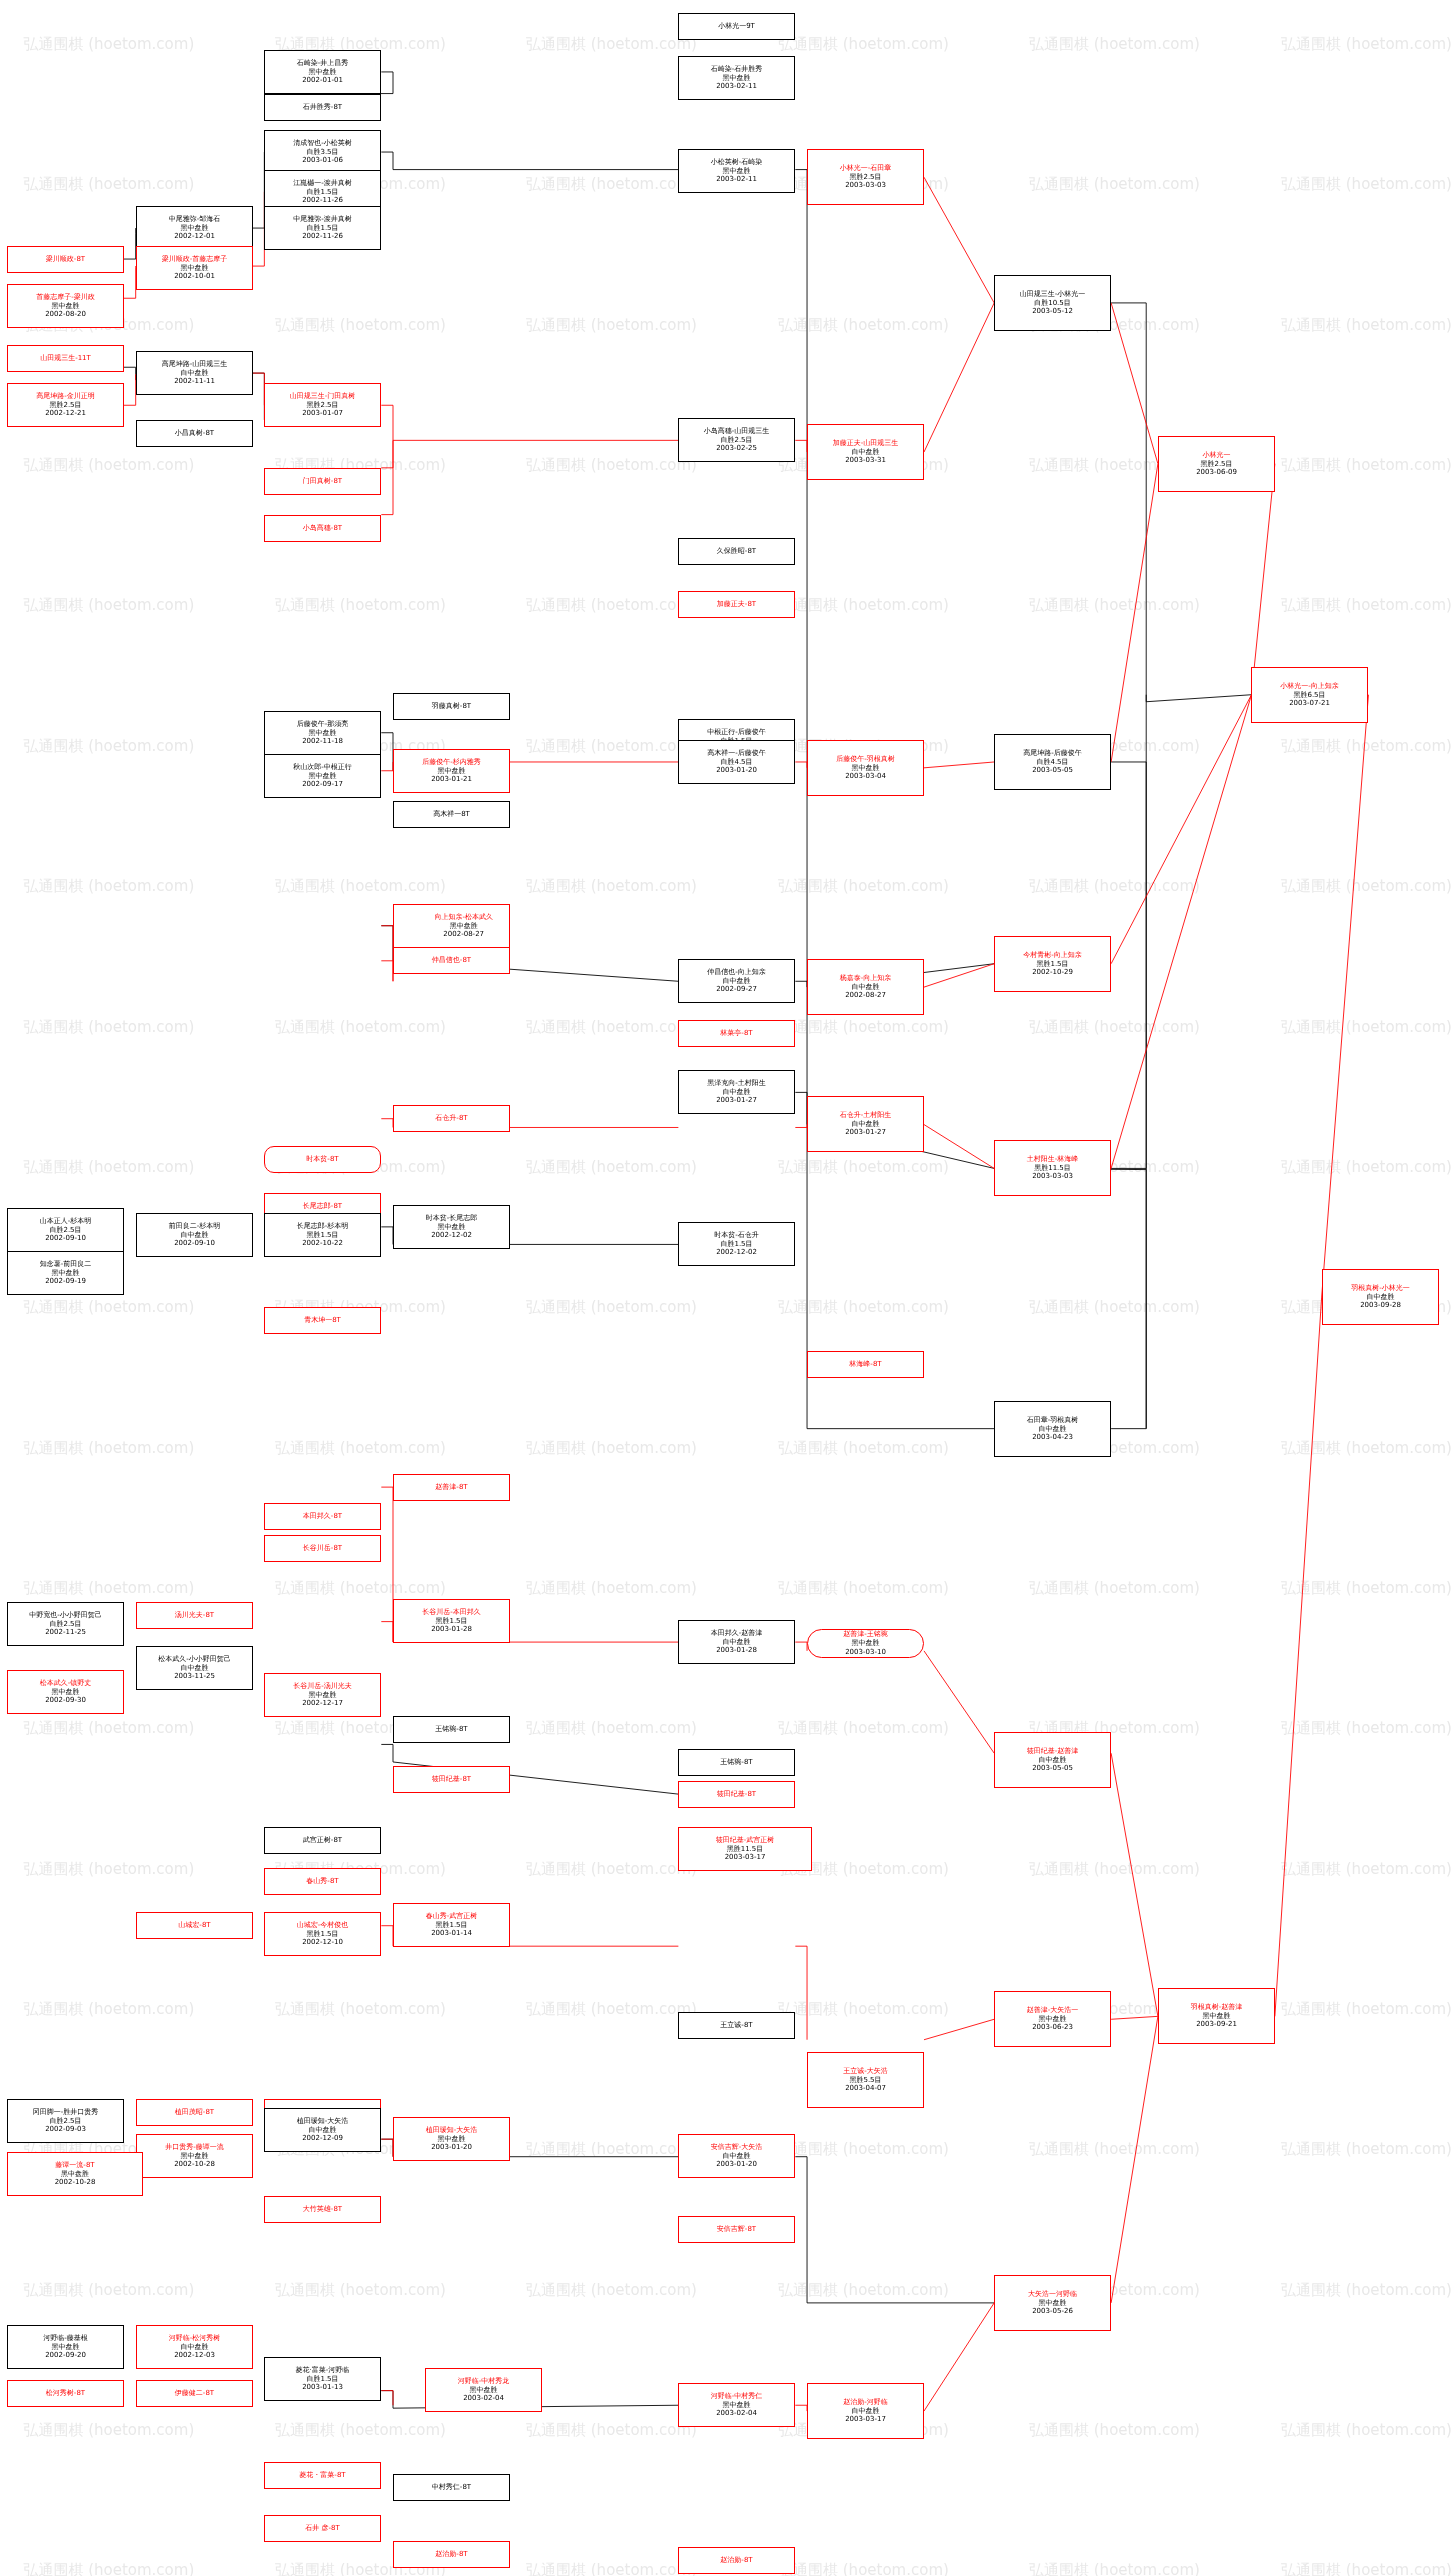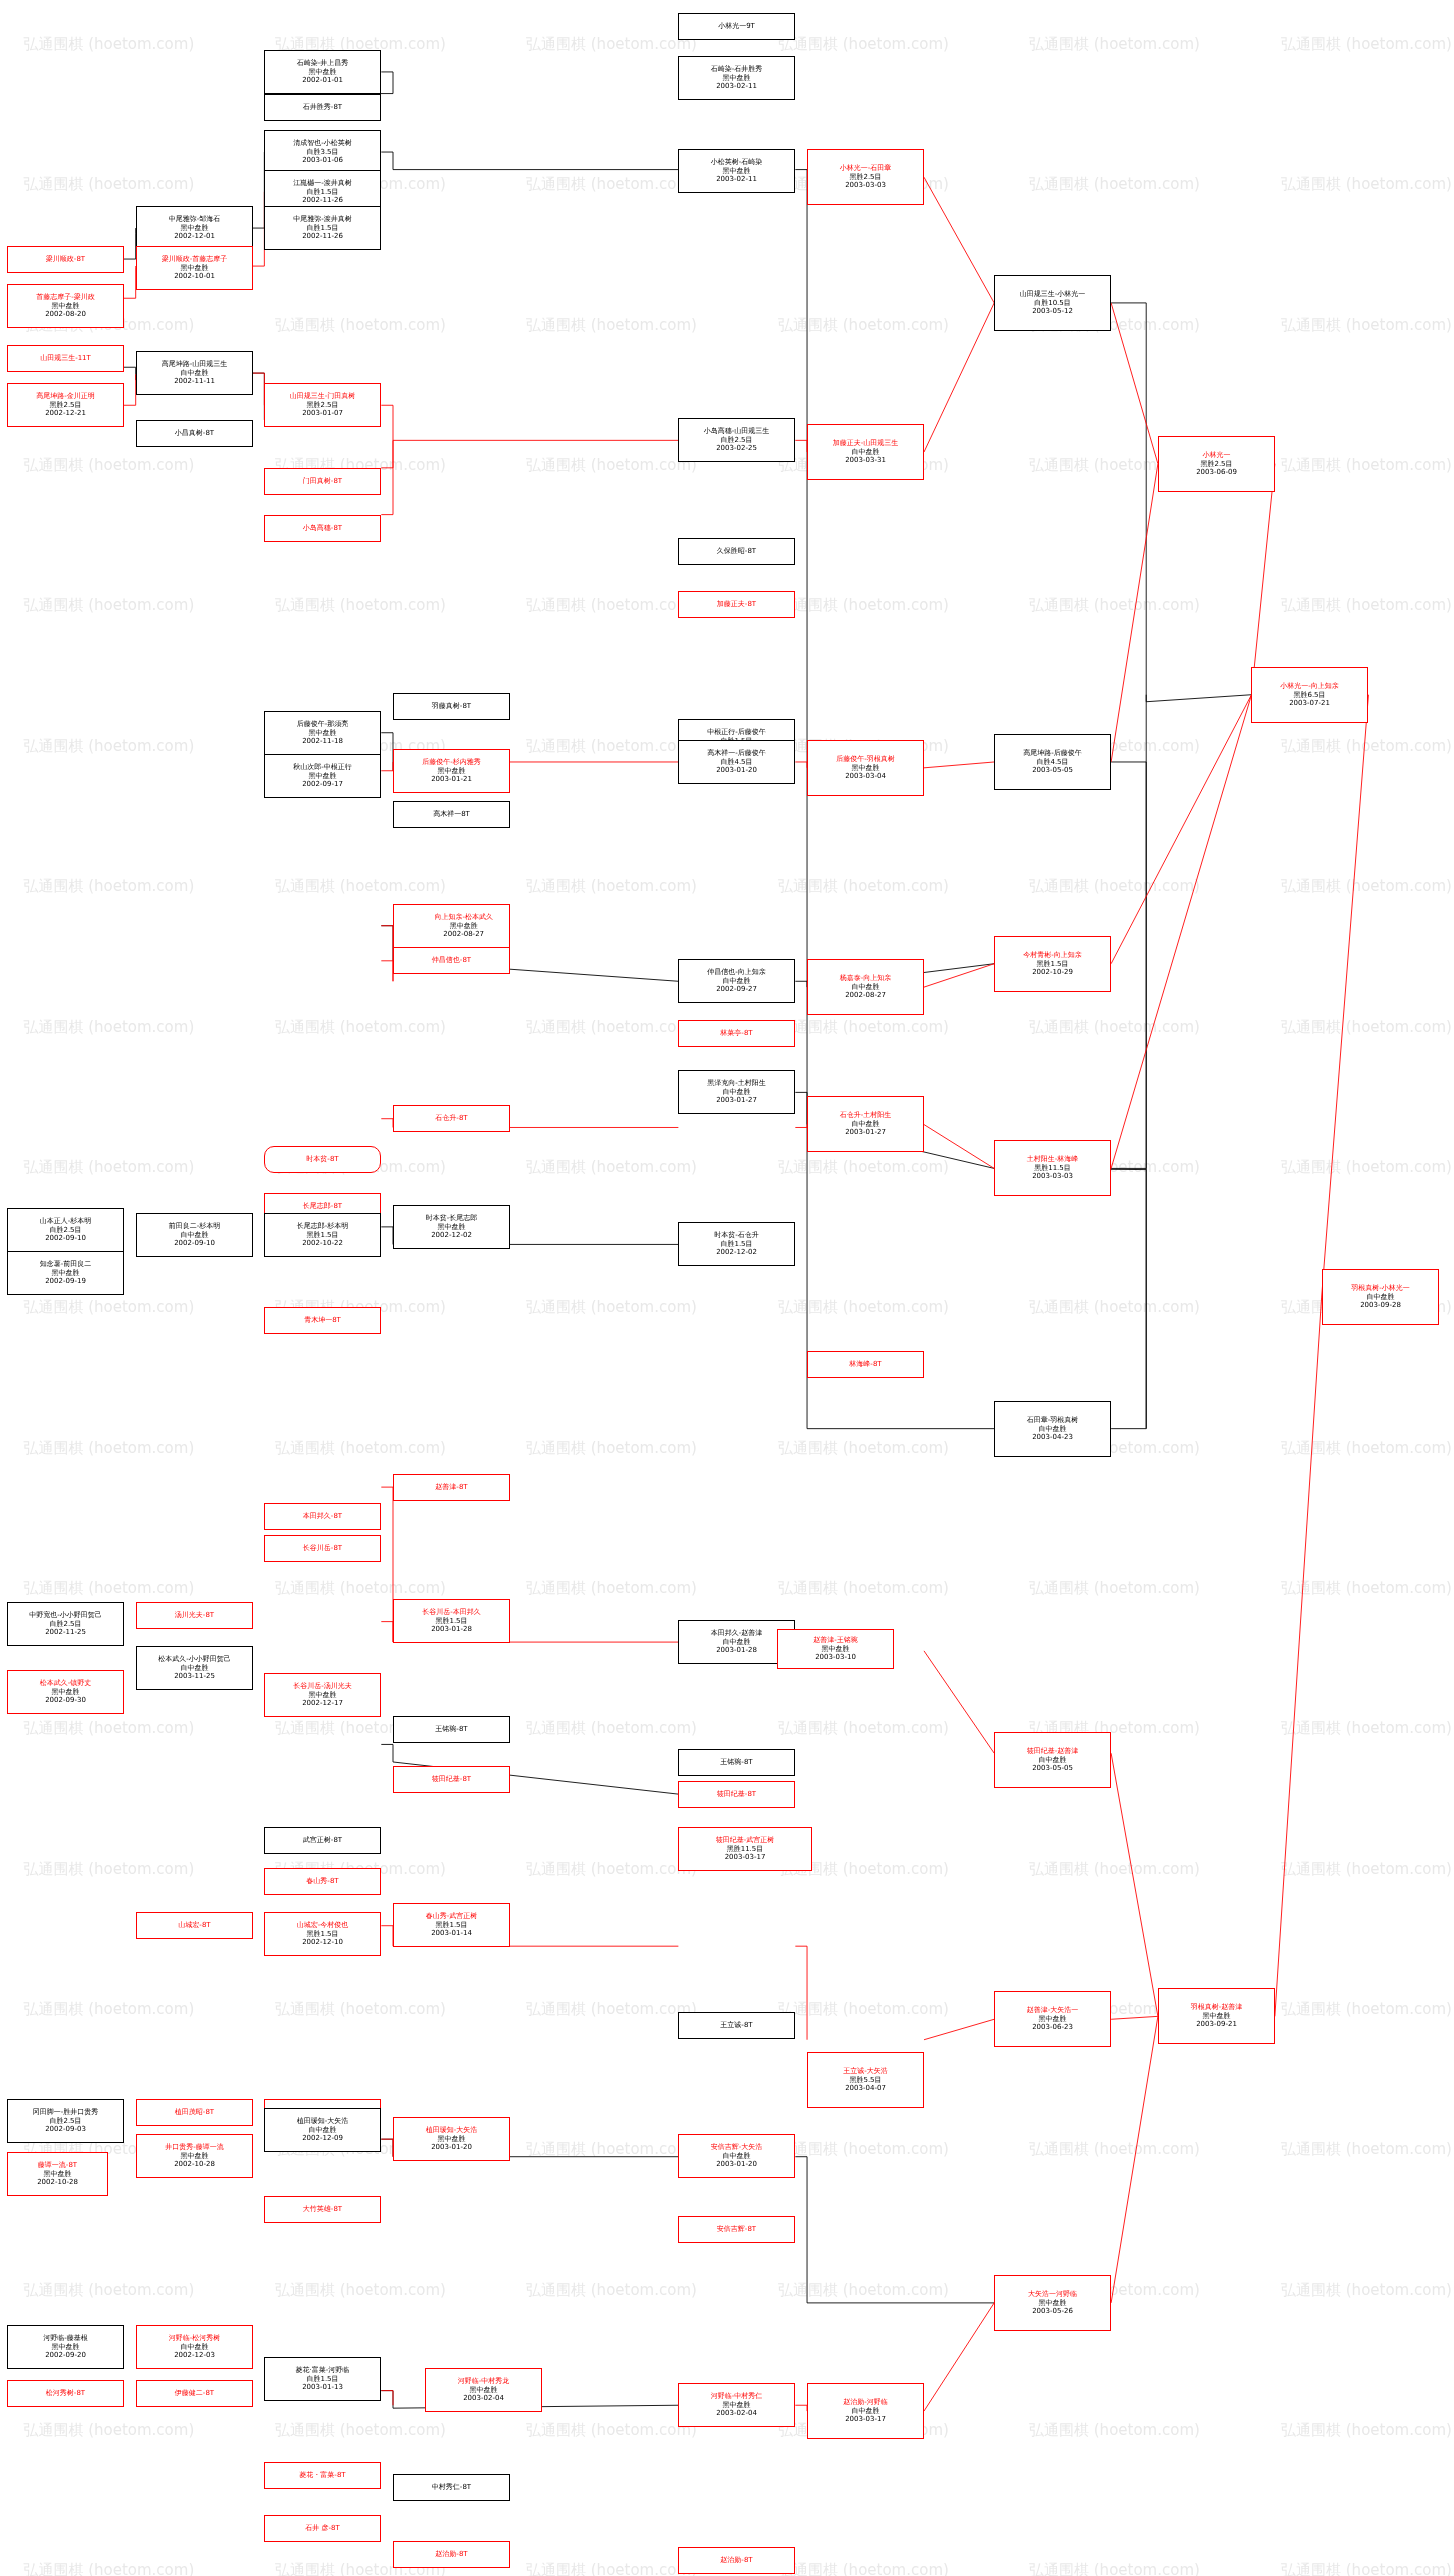--- a/index.html
+++ b/index.html
@@ -369,21 +369,21 @@
       <div class="node red" style="left: 136px; top: 2134px; width: 117px; height: 44px;">
         <span class="l r">井口贵秀-藤谭一流</span>
         <span class="l k">黑中盘胜</span>
         <span class="l k">2002-10-28</span>
       </div>
       <div class="node" style="left: 7px; top: 2099px; width: 117px; height: 44px;">
         <span class="l k">冈田脚一-胜井口贵秀</span>
         <span class="l k">白胜2.5目</span>
         <span class="l k">2002-09-03</span>
       </div>
-      <div class="node red" style="left: 7px; top: 2152px; width: 101px; height: 44px;">
+      <div class="node red" style="left: 7px; top: 2152px; width: 136px; height: 44px;">
         <span class="l r">藤谭一流-8T</span>
         <span class="l k">黑中盘胜</span>
         <span class="l k">2002-10-28</span>
       </div>
       <div class="node" style="left: 7px; top: 2325px; width: 117px; height: 44px;">
         <span class="l k">河野临-藤基根</span>
         <span class="l k">黑中盘胜</span>
         <span class="l k">2002-09-20</span>
       </div>
       <div class="node red" style="left: 7px; top: 2380px; width: 117px; height: 27px;">
@@ -578,21 +578,21 @@
         <span class="l k">2002-08-27</span>
       </div>
       <div class="node red" style="left: 807px; top: 1096px; width: 117px; height: 56px;">
         <span class="l r">石仓升-土村阳生</span>
         <span class="l k">白中盘胜</span>
         <span class="l k">2003-01-27</span>
       </div>
       <div class="node red" style="left: 807px; top: 1351px; width: 117px; height: 27px;">
         <span class="l r">林海峰-8T</span>
       </div>
-      <div class="node red" style="left: 777px; top: 1629px; width: 117px; height: 40px;">
+      <div class="node red" style="left: 807px; top: 1629px; width: 117px; height: 29px; border-radius: 17px;">
         <span class="l r">赵善津-王铭琬</span>
         <span class="l k">黑中盘胜</span>
         <span class="l k">2003-03-10</span>
       </div>
       <div class="node red" style="left: 807px; top: 2012px; width: 117px; height: 56px; margin-top: 40px;">
         <span class="l r">王立诚-大矢浩</span>
         <span class="l k">黑胜5.5目</span>
         <span class="l k">2003-04-07</span>
       </div>
       <div class="node red" style="left: 807px; top: 2383px; width: 117px; height: 56px;">

